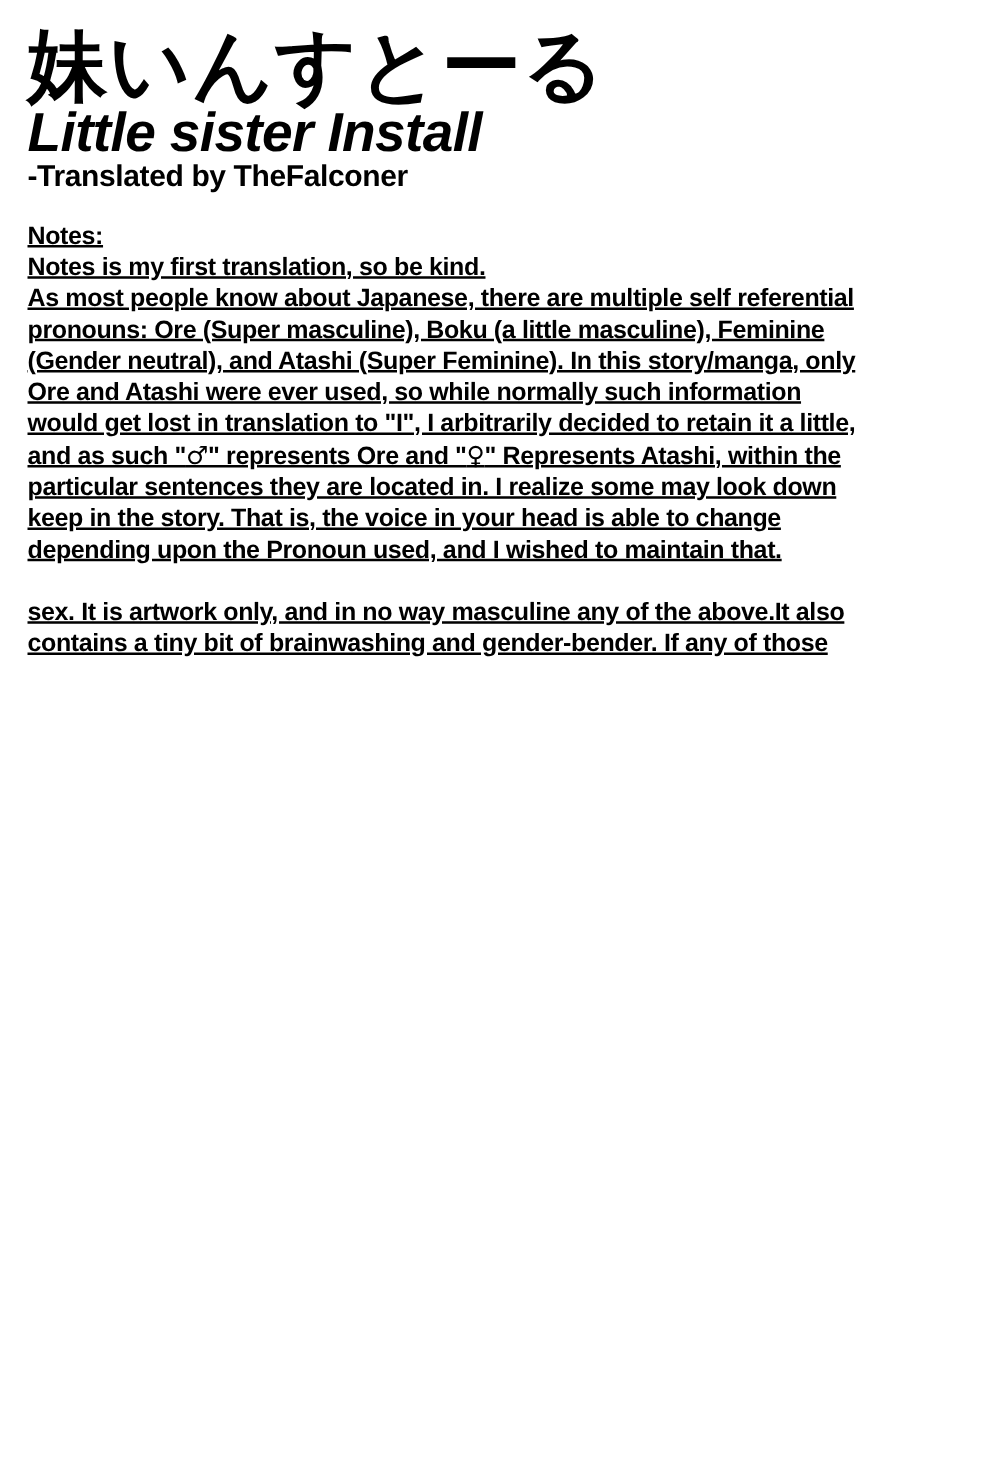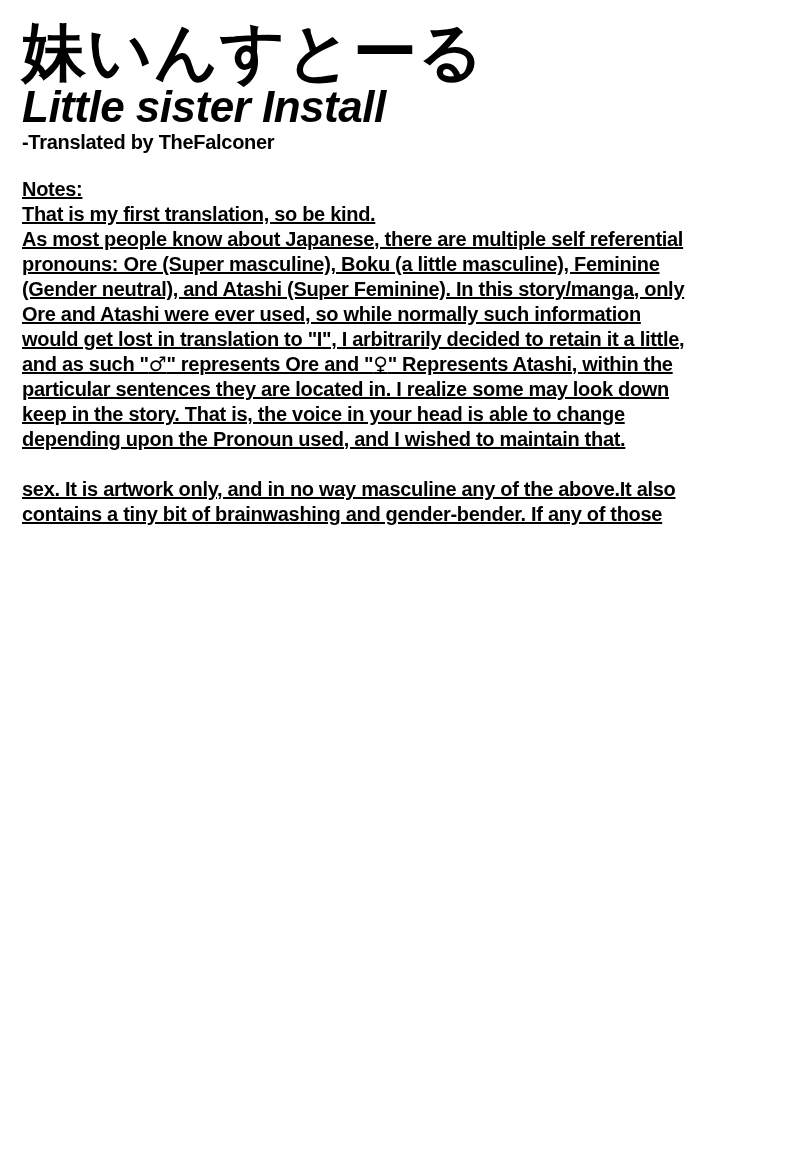--- a/index.html
+++ b/index.html
@@ -30,21 +30,21 @@
   }
   .title-en {
     font-size: 44px;
     line-height: 38px;
     font-weight: 700;
     letter-spacing: -0.5px;
     white-space: nowrap;
     font-style: italic;
   }
   .credit {
-    font-size: 20px;
+    font-size: 24px;
     line-height: 24px;
     margin-top: 4px;
     font-weight: 700;
     letter-spacing: -0.3px;
     white-space: nowrap;
   }
   .body-text {
     margin-top: 23px;
   }
   .line {
@@ -64,21 +64,21 @@
 </head>
 <body>
 
 <div class="page">
   <div class="title-jp">妹いんすとーる</div>
   <div class="title-en">Little sister Install</div>
   <div class="credit">-Translated by TheFalconer</div>
 
   <div class="body-text">
     <div class="line">Notes:</div>
-    <div class="line">That is my first translation, so be kind.</div>
+    <div class="line">Notes is my first translation, so be kind.</div>
     <div class="line">As most people know about Japanese, there are multiple self referential</div>
     <div class="line">pronouns: Ore (Super masculine), Boku (a little masculine), Feminine</div>
     <div class="line">(Gender neutral), and Atashi (Super Feminine). In this story/manga, only</div>
     <div class="line">Ore and Atashi were ever used, so while normally such information</div>
     <div class="line">would get lost in translation to "I", I arbitrarily decided to retain it a little,</div>
     <div class="line">and as such "<span class="gender-symbol">♂</span>" represents Ore and "<span class="gender-symbol">♀</span>" Represents Atashi, within the</div>
     <div class="line">particular sentences they are located in. I realize some may look down</div>
     <div class="line">keep in the story. That is, the voice in your head is able to change</div>
     <div class="line">depending upon the Pronoun used, and I wished to maintain that.</div>
     <div class="line"></div>

